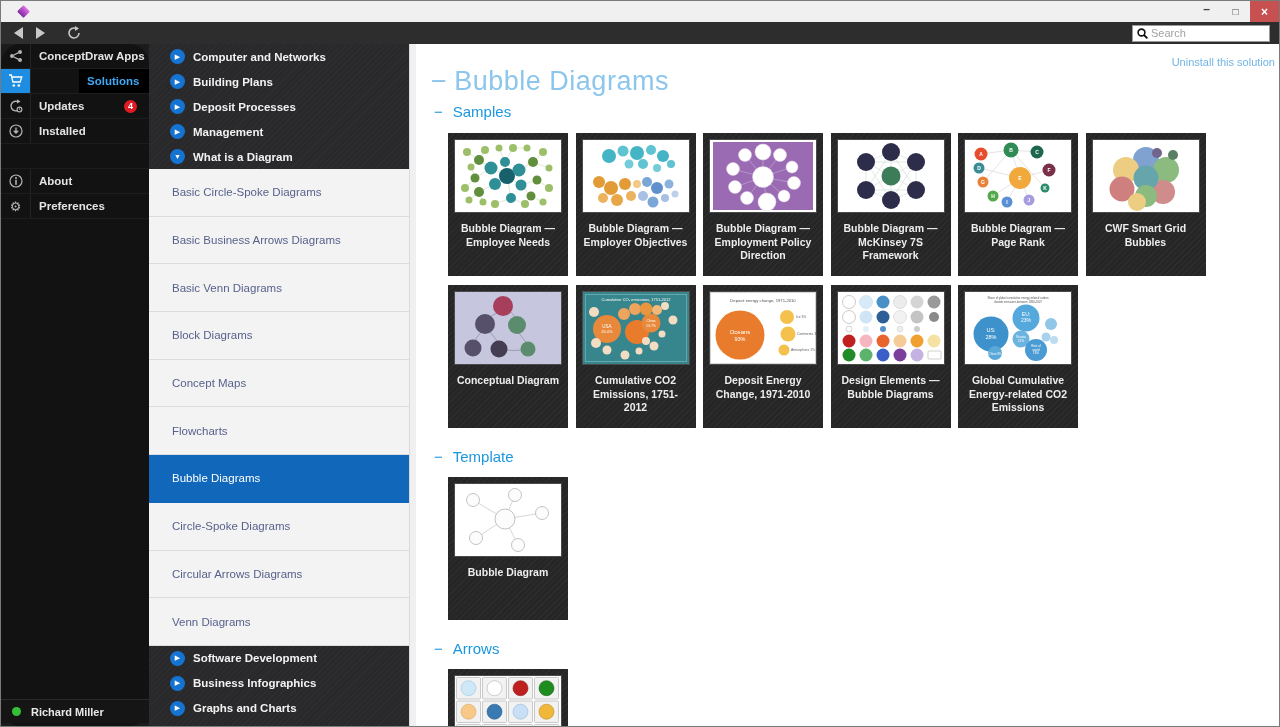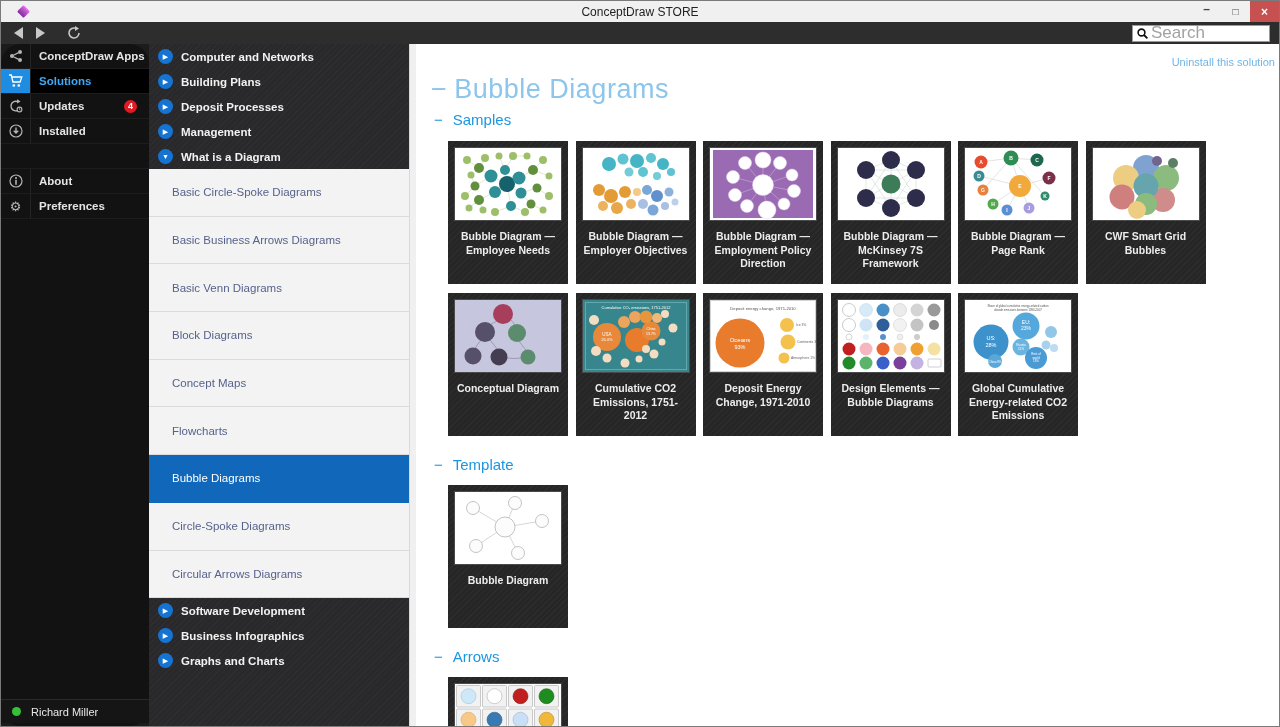--- a/index.html
+++ b/index.html
@@ -17,77 +17,76 @@
   .win-btn.close { width:29px; background:#c75050; color:#fff; font-size:12px; font-weight:bold; }
 
   
   .navbar { height:22px; background:#2d2d2d; display:flex; align-items:center; flex:0 0 auto; }
   .nav-btn { width:22px; height:22px; display:flex; align-items:center; justify-content:center; }
   .nav-btn svg { display:block; }
   .nav-back { margin-left:6px; }
   .nav-refresh { margin-left:12px; }
   .searchbox { margin-left:auto; margin-right:9px; width:138px; height:17px; background:#fff; border:1px solid #9a9a9a; display:flex; align-items:center; }
   .searchbox svg { margin:0 3px 0 4px; flex:0 0 auto; }
-  .searchbox input { border:0; outline:0; width:100%; font-size:17px; font-family:"Liberation Sans", sans-serif; color:#333; background:transparent; }
+  .searchbox input { border:0; outline:0; width:100%; font-size:11px; font-family:"Liberation Sans", sans-serif; color:#333; background:transparent; }
   .searchbox input::placeholder { color:#a2a2a2; }
 
   
   .content-row { flex:1; display:flex; min-height:0; }
 
   
   .app-sidebar { width:148px; background:#121212; display:flex; flex-direction:column; flex:0 0 auto;border-radius:20px; }
   .side-row { height:25px; display:flex; align-items:stretch; border-bottom:1px solid #1d1d1d; cursor:default; }
   .side-icon-cell { width:30px; display:flex; align-items:center; justify-content:center; border-right:1px solid #242424; flex:0 0 auto; }
   .side-label-cell { flex:1; display:flex; align-items:center; padding-left:8px; font-size:11.5px; font-weight:bold; color:#e4e4e4; position:relative; }
   .side-row.selected .side-icon-cell { background:#1e8ce0; }
-  .side-row.selected .side-label-cell { background:#000; color:#3fa9f5; }
+  .side-row.selected .side-label-cell { background:#000; color:#3fa9f5;margin-left:48px; }
   .side-spacer { height:25px; border-bottom:1px solid #1d1d1d; }
   .side-grow { flex:1; }
   .badge { position:absolute; right:12px; width:13px; height:13px; border-radius:50%; background:#e01b24; color:#fff; font-size:9px; font-weight:bold; display:flex; align-items:center; justify-content:center; }
   .user-row { height:24px; margin-bottom:3px; display:flex; align-items:center; border-top:1px solid #2a2a2a; background:#151515; }
   .user-dot { width:9px; height:9px; border-radius:50%; background:#35c135; margin:0 10px 0 11px; }
-  .user-name { font-size:11px; font-weight:normal; color:#e8e8e8; }
+  .user-name { font-size:11px; font-weight:bold; color:#e8e8e8; }
   .icon-gray { color:#b4b4b4; font-size:13px; }
 
   
   .cat-panel { width:260px; flex:0 0 auto; background:#29292b; background-image:repeating-linear-gradient(135deg, rgba(255,255,255,0.025) 0 1px, transparent 1px 4px); display:flex; flex-direction:column; }
-  .cat-row { height:25px; display:flex; align-items:center; padding-left:9px; cursor:default;text-align:center; }
+  .cat-row { height:25px; display:flex; align-items:center; padding-left:21px; cursor:default;text-align:center; }
   .cat-row .disc { width:15px; height:15px; border-radius:50%; background:#1573d2; color:#fff; font-size:7px; display:flex; align-items:center; justify-content:center; flex:0 0 auto; }
   .cat-row .cat-label { margin-left:8px; font-size:11.5px; font-weight:bold; color:#f2f2f2; }
   .subpanel { background:#f3f3f3; }
   .sub-item { height:47.7px; display:flex; align-items:center; padding-left:23px; font-size:11.5px; color:#57628c; border-bottom:1px solid #dcdcdc; background:#f3f3f3; cursor:default; }
   .sub-item.selected { background:#1168ba; color:#fff; border-bottom-color:#1168ba; }
 
   
   .scroll-strip { width:7px; flex:0 0 auto; background:#f0f0f0; border-left:1px solid #dadada; }
 
   
   .main { flex:1; background:#fff; overflow:hidden; position:relative; padding-left:15px; }
   .uninstall-row { text-align:right; padding:8px 4px 0 0; height:22px; }
   .uninstall-link { font-size:11px; color:#72b5e6; text-decoration:none; cursor:pointer; }
-  .page-h1 { margin-top:8px; font-size:27px; font-weight:300; color:#8cc6ec; letter-spacing:0.5px; }
+  .page-h1 { font-size:27px; font-weight:300; color:#8cc6ec; letter-spacing:0.5px; }
   .page-h1 .dash { margin-right:7px; }
   .sec-h2 { margin:6px 0 0 3px; font-size:15px; color:#1b97e0; }
   .sec-h2 .dash { margin-right:10px; cursor:pointer; }
   .cards-row { display:flex; gap:7.5px; margin:13px 0 0 17px; }
   .card { width:120px; height:143px; flex:0 0 auto; background:#262626; background-image:repeating-linear-gradient(135deg, rgba(255,255,255,0.03) 0 1px, transparent 1px 4px); padding:7px; cursor:pointer; }
   .thumb { width:106px; height:72px; background:#fff; outline:1px solid #4a4a4a; }
   .thumb svg { display:block; }
   .card-label { margin-top:10px; text-align:center; font-size:10.5px; font-weight:bold; color:#ededed; line-height:1.3; }
   .tpl-h2 { margin-top:20px; }
   .single-card { margin:12px 0 0 17px; }
 </style>
 </head>
 <body>
 
 <div class="window">
 
   <div class="titlebar">
     <div class="logo-diamond"></div>
-    <div class="title-text">ConceptDraw STORE</div>
     <div class="win-controls">
       <div class="win-btn min">
           <span>–</span>
         </div>
       <div class="win-btn max">
           <span>□</span>
         </div>
       <div class="win-btn close">
           <span>×</span>
         </div>
@@ -214,20 +213,21 @@
       <div class="subpanel">
         <div class="sub-item">Basic Circle-Spoke Diagrams</div>
         <div class="sub-item">Basic Business Arrows Diagrams</div>
         <div class="sub-item">Basic Venn Diagrams</div>
         <div class="sub-item">Block Diagrams</div>
         <div class="sub-item">Concept Maps</div>
         <div class="sub-item">Flowcharts</div>
         <div class="sub-item selected">Bubble Diagrams</div>
         <div class="sub-item">Circle-Spoke Diagrams</div>
         <div class="sub-item">Circular Arrows Diagrams</div>
+        <div class="sub-item">Venn Diagrams</div>
       </div>
       <div class="cat-row">
         <span class="disc">▶</span>
         <span class="cat-label">Software Development</span>
       </div>
       <div class="cat-row">
         <span class="disc">▶</span>
         <span class="cat-label">Business Infographics</span>
       </div>
       <div class="cat-row">

